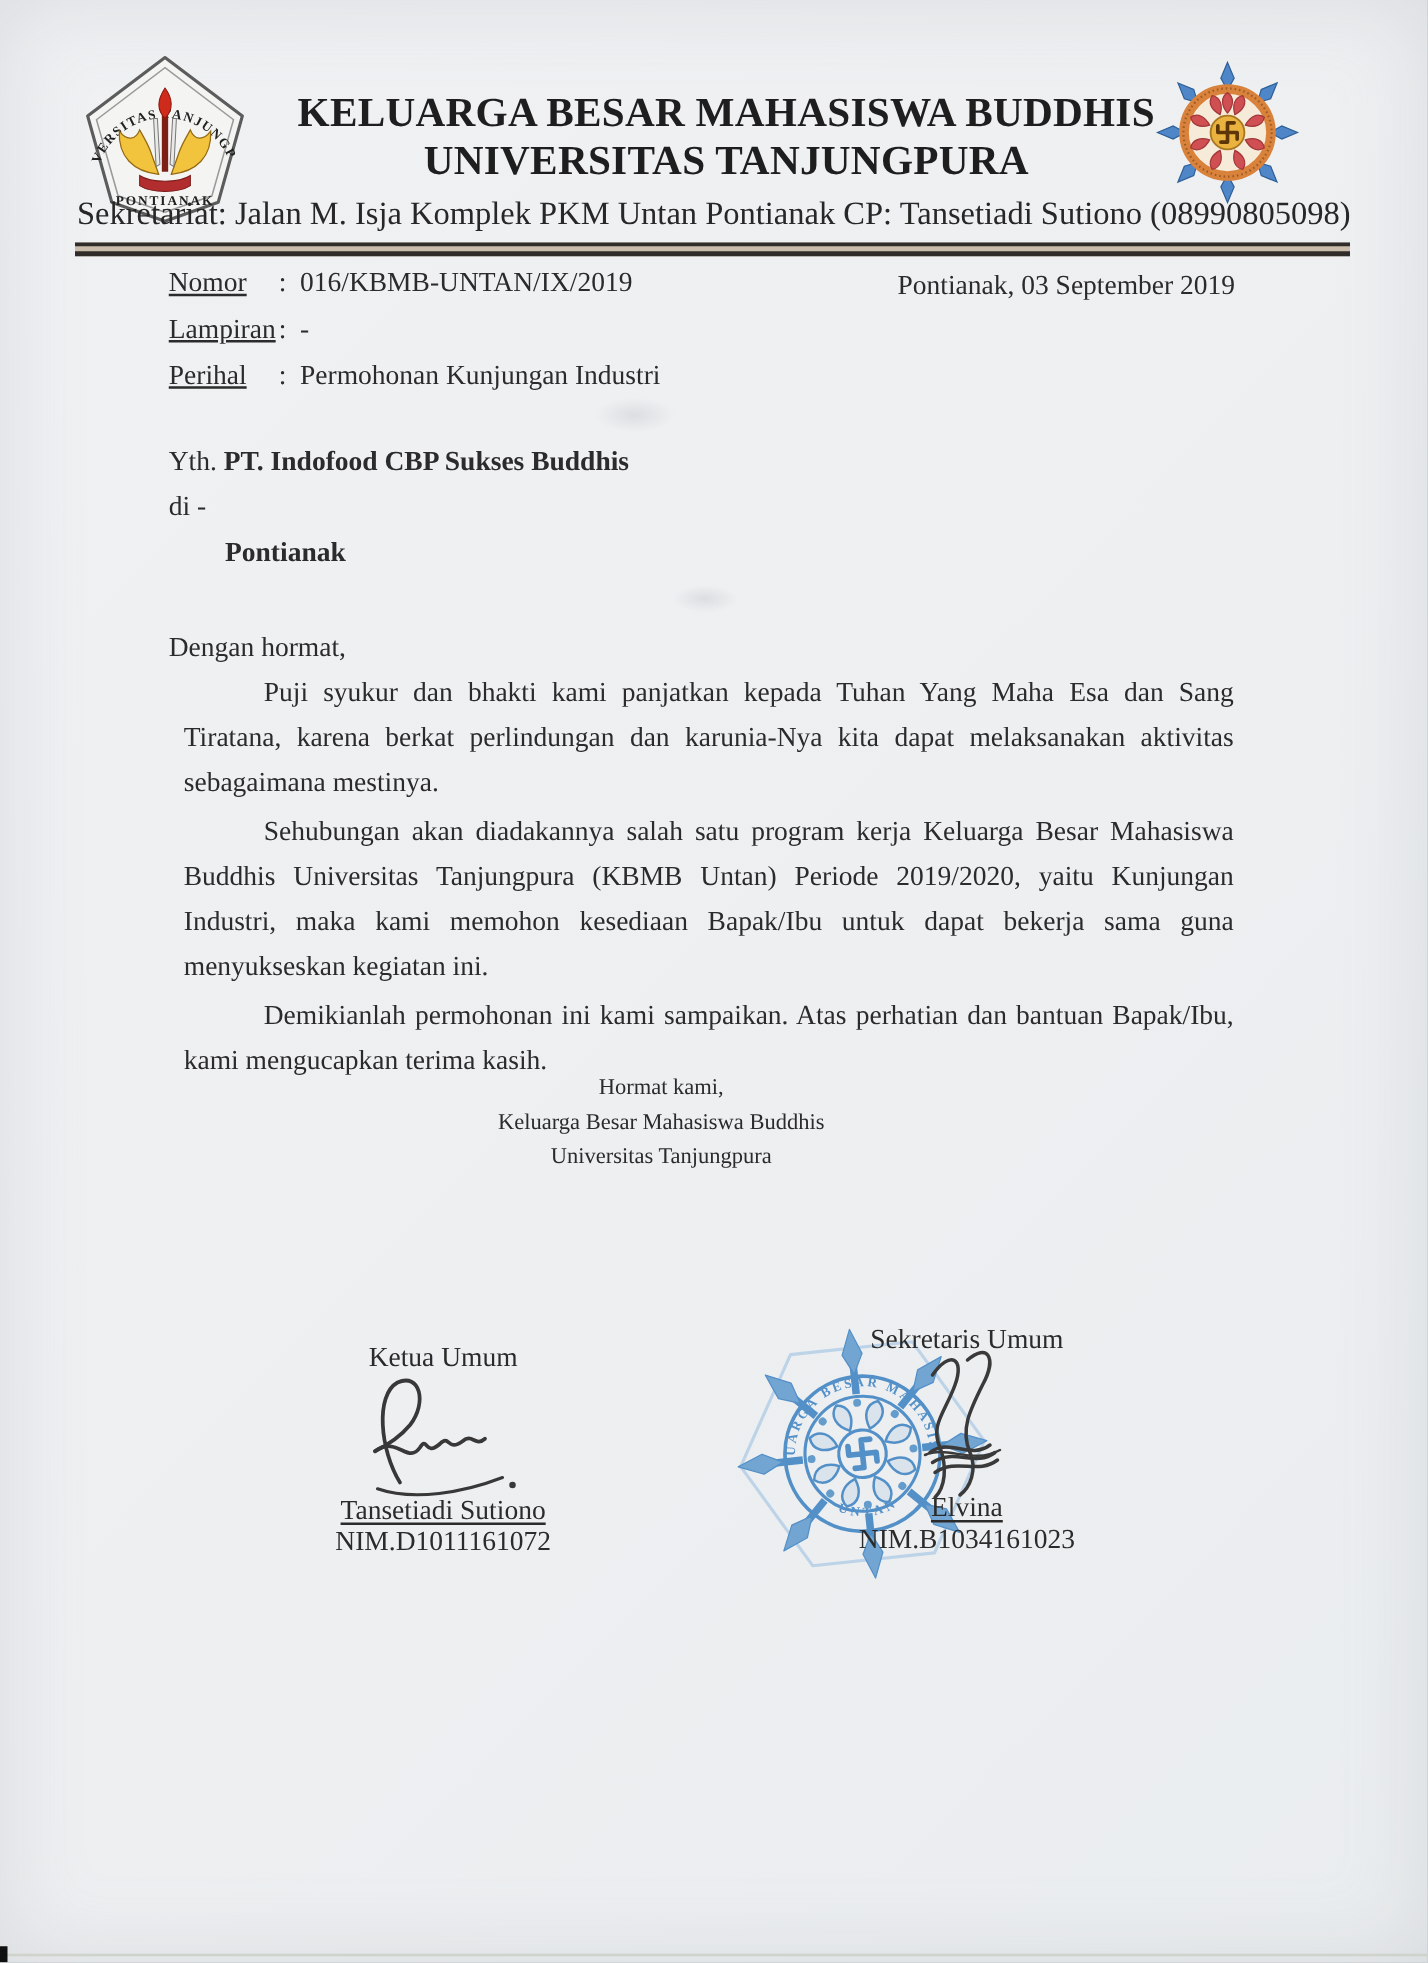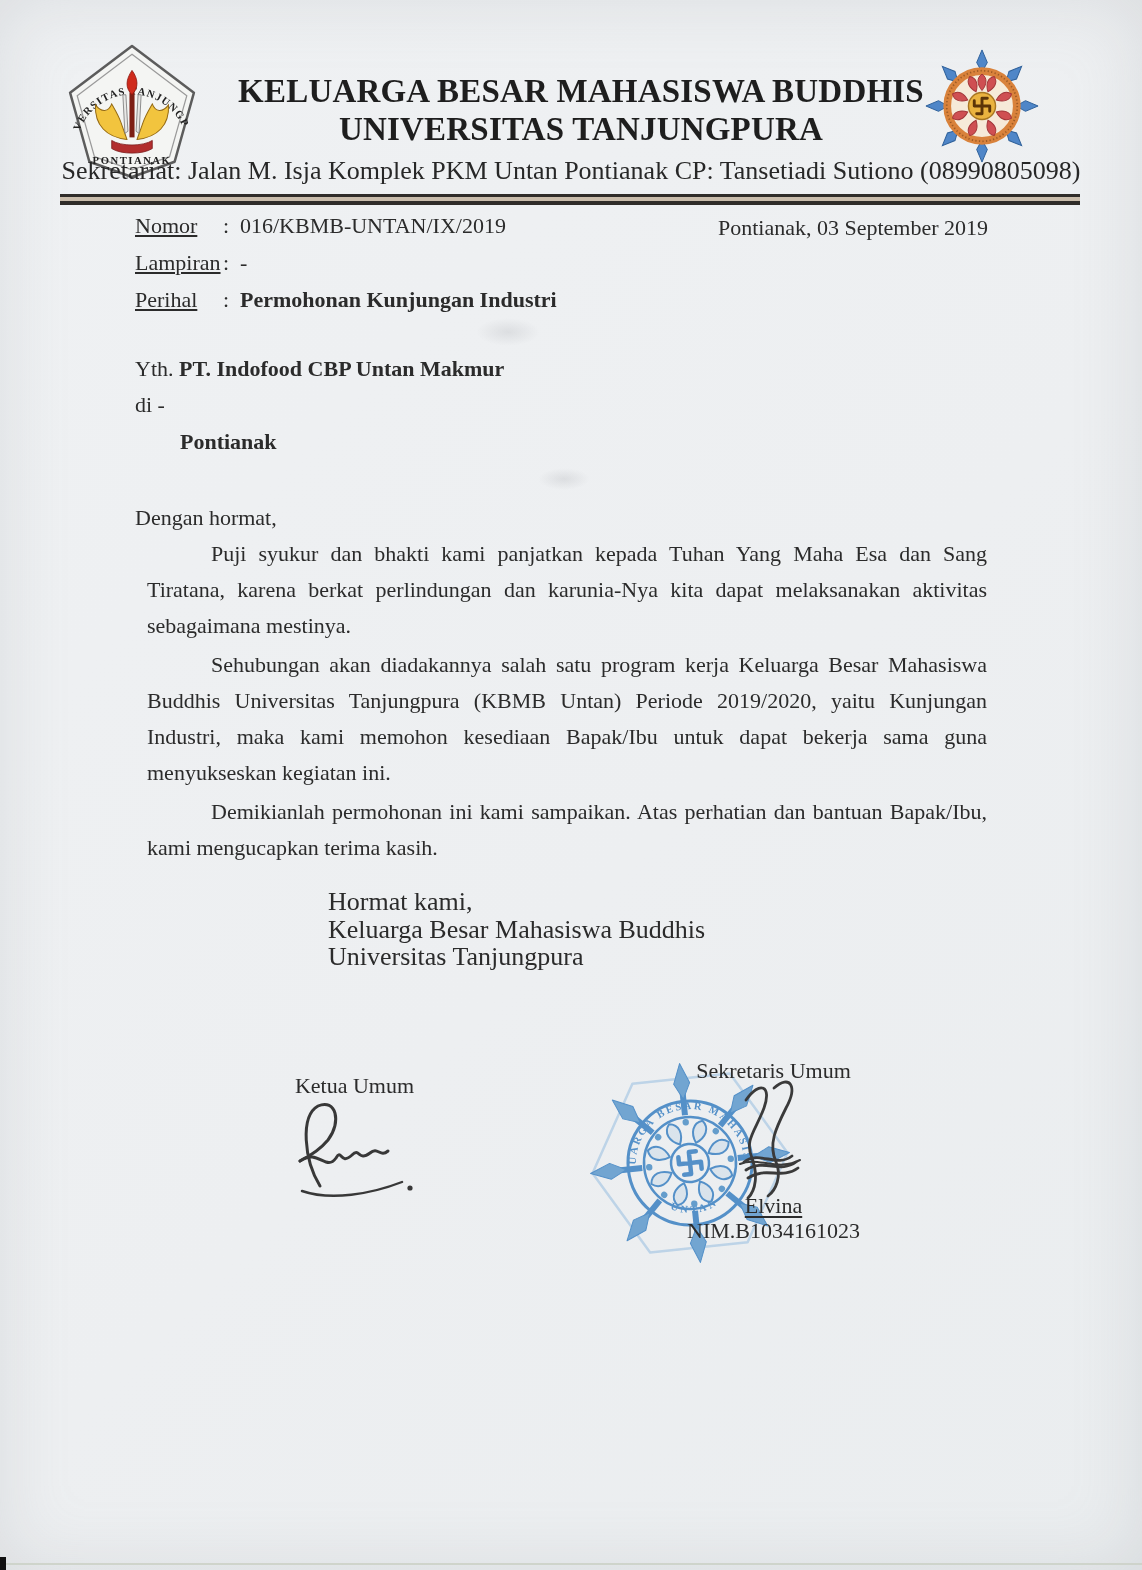--- a/index.html
+++ b/index.html
@@ -20,36 +20,36 @@
     font-weight:bold;font-size:33px;line-height:38px;color:#1e1e1e;letter-spacing:.2px;}
   .secretariat{position:absolute;left:0;top:156px;width:100%;text-align:center;
     font-size:26px;color:#272727;}
   .rule{position:absolute;left:60px;top:194px;width:1020px;height:4px;
     background:#c9bcab;border-top:3px solid #2f2c29;border-bottom:4px solid #2f2c29;}
   
   .meta{position:absolute;left:135px;top:214px;font-size:22px;line-height:24px;}
   .meta-row{display:flex;margin-bottom:13px;}
   .meta-label{width:88px;text-decoration:underline;}
   .meta-sep{width:17px;}
-  .meta-value.bold{font-weight:bold;}
+  .meta-value.bold{font-weight:normal;}
   .place-date{position:absolute;left:718px;top:215px;font-size:22px;}
   
   .addressee{position:absolute;left:135px;top:357px;font-size:22px;line-height:24px;}
   .addr-line1{margin-bottom:12px;}
   .addr-line1 b{font-weight:bold;}
   .addr-line2{margin-bottom:13px;}
   .addr-city{padding-left:45px;font-weight:bold;}
   
   .letter-body{position:absolute;left:135px;top:500px;width:852px;
     font-size:22px;line-height:36px;text-align:justify;}
   .letter-body .greeting{margin:0;text-indent:0;}
   .letter-body p{margin:0 0 3px 12px;text-indent:64px;}
   
-  .closing{position:absolute;left:328px;top:888px;width:402px;text-align:left;
-    font-size:26px;line-height:27.5px;}
+  .closing{position:absolute;left:328px;top:856px;width:402px;text-align:center;
+    font-size:18px;line-height:27.5px;}
   
   .sig-col{position:absolute;text-align:center;font-size:22px;z-index:2;}
   .sig-col.left{left:252px;width:205px;top:1058px;margin-top:15px;}
   .sig-col.right{left:676px;width:195px;top:1058px;}
   .sig-name-block{position:absolute;text-align:center;font-size:22px;line-height:25px;z-index:2;}
   .sig-name-block.left{left:252px;width:205px;top:1195px;}
   .sig-name-block.right{left:676px;width:195px;top:1193px;}
   .sig-name{text-decoration:underline;text-underline-offset:3px;}
   .stamp{position:absolute;left:585px;top:1058px;width:210px;height:210px;z-index:1;opacity:.85;}
   .ink-left{position:absolute;left:286px;top:1098px;width:140px;height:100px;z-index:3;}
@@ -164,21 +164,21 @@
       <span class="meta-label">Perihal</span>
       <span class="meta-sep">:</span>
       <span class="meta-value bold">Permohonan Kunjungan Industri</span>
     </div>
   </div>
   <div class="place-date">Pontianak, 03 September 2019</div>
 
   <div class="addressee">
     <div class="addr-line1">
       <span>Yth.</span>
-      <b>PT. Indofood CBP Untan Makmur</b>
+      <b>PT. Indofood CBP Sukses Buddhis</b>
     </div>
     <div class="addr-line2">di -</div>
     <div class="addr-city">Pontianak</div>
   </div>
 
   <div class="letter-body">
     <p class="greeting">Dengan hormat,</p>
     <p>Puji syukur dan bhakti kami panjatkan kepada Tuhan Yang Maha Esa dan Sang Tiratana, karena berkat perlindungan dan karunia-Nya kita dapat melaksanakan aktivitas sebagaimana mestinya.</p>
     <p>Sehubungan akan diadakannya salah satu program kerja Keluarga Besar Mahasiswa Buddhis Universitas Tanjungpura (KBMB Untan) Periode 2019/2020, yaitu Kunjungan Industri, maka kami memohon kesediaan Bapak/Ibu untuk dapat bekerja sama guna menyukseskan kegiatan ini.</p>
     <p>Demikianlah permohonan ini kami sampaikan. Atas perhatian dan bantuan Bapak/Ibu, kami mengucapkan terima kasih.</p>
@@ -280,20 +280,24 @@
     <g fill="none" stroke="#3a3a3a" stroke-width="2.8" stroke-linecap="round">
       <path d="M28,22 C42,2 54,8 46,30 C38,52 26,62 34,80 C40,96 38,112 30,120"></path>
       <path d="M56,10 C72,-4 80,8 68,30 C58,50 50,66 58,84 C64,98 58,112 50,118"></path>
       <path d="M26,84 C42,72 58,90 74,78"></path>
       <path d="M28,92 C46,80 62,96 78,84"></path>
       <path d="M30,100 C48,88 64,102 80,90"></path>
       <path d="M22,86 C40,78 60,94 82,82" stroke-width="2"></path>
     </g>
   </svg>
 
+  <div class="sig-name-block left">
+    <div class="sig-name">Tansetiadi Sutiono</div>
+    <div class="sig-nim">NIM.D1011161072</div>
+  </div>
   <div class="sig-name-block right">
     <div class="sig-name">Elvina</div>
     <div class="sig-nim">NIM.B1034161023</div>
   </div>
 
   <div class="smudge a"></div>
   <div class="smudge b"></div>
   <div class="scan-line"></div>
   <div class="scan-notch"></div>
 

